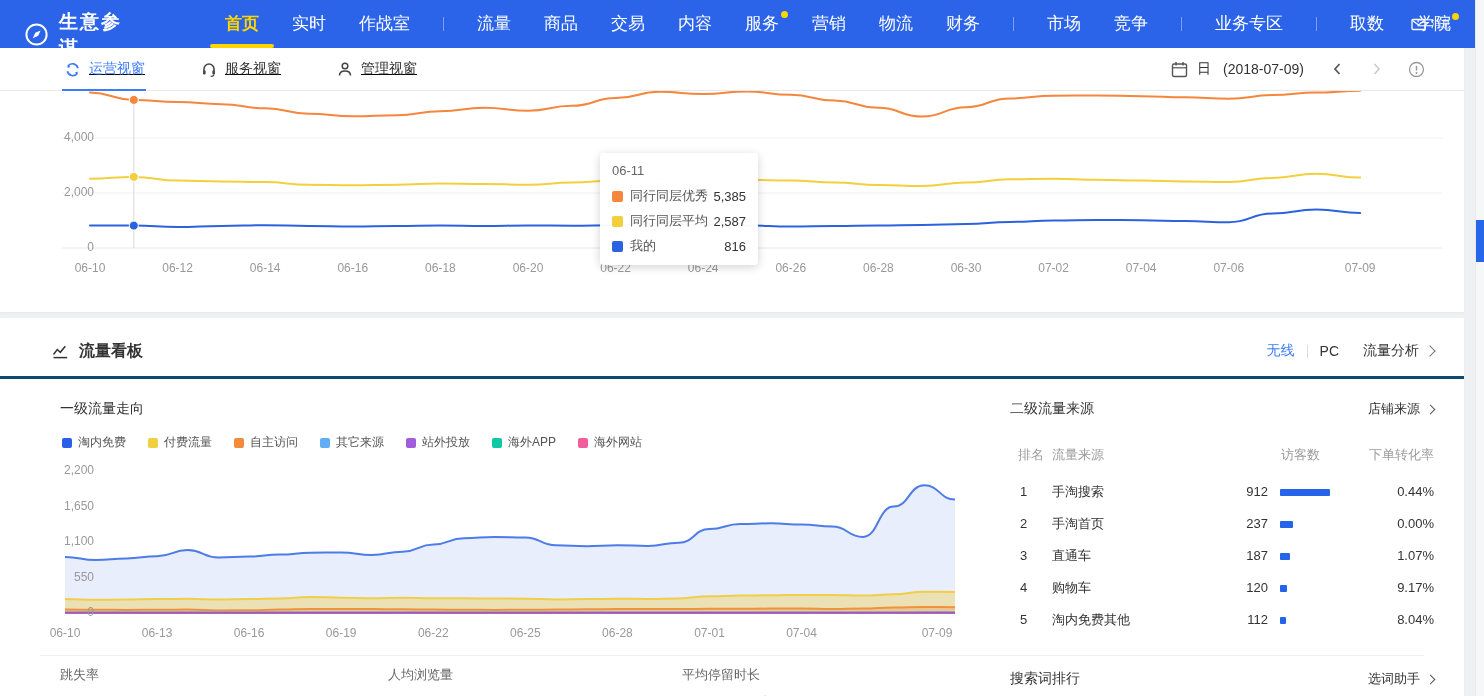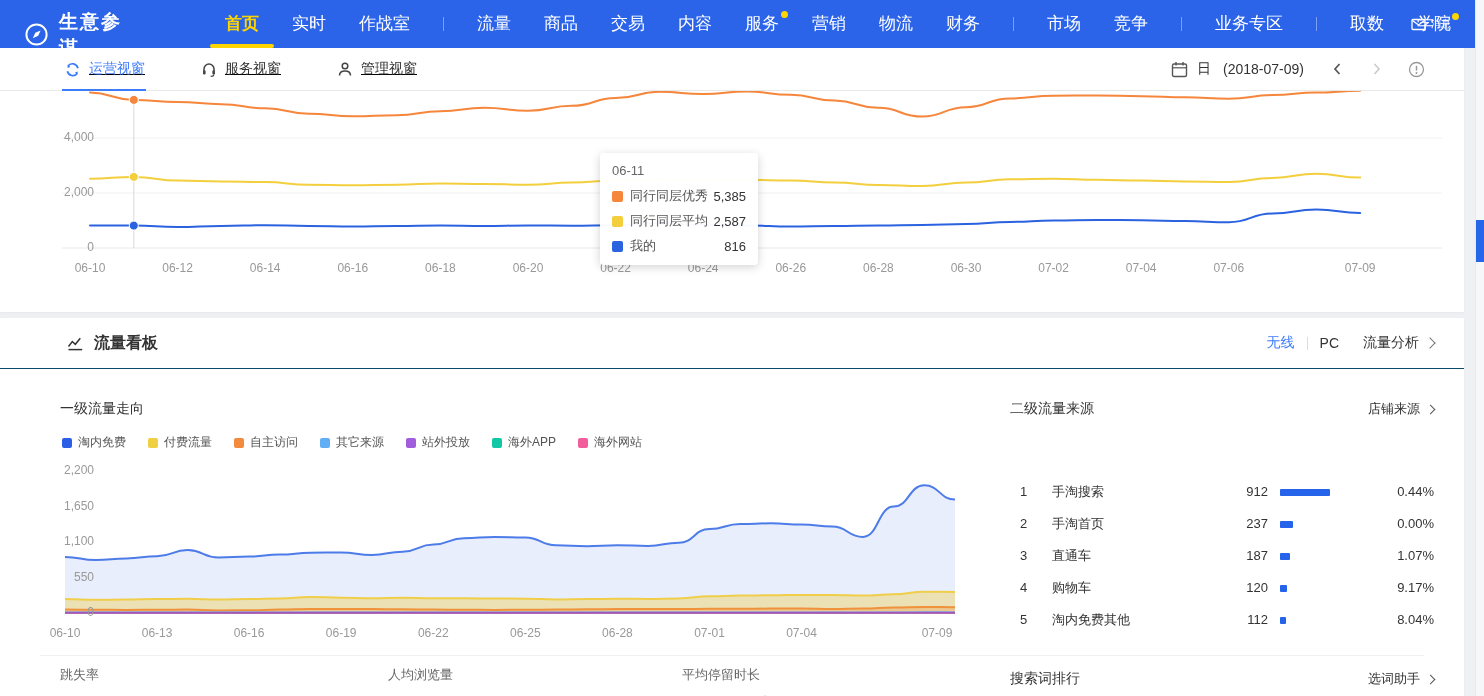--- a/index.html
+++ b/index.html
@@ -55,22 +55,22 @@
   #c1x .xlab{top:170px;}
   .tooltip{position:absolute;left:600px;top:62px;width:158px;background:rgba(255,255,255,.97);
            border-radius:4px;box-shadow:0 2px 10px rgba(0,0,0,.18);padding:10px 12px;
            box-sizing:border-box;z-index:5;}
   .tt-title{font-size:13px;color:#666;margin-bottom:9px;}
   .tt-row{display:flex;align-items:center;font-size:13px;color:#555;margin-top:7px;}
   .tt-sq{width:11px;height:11px;border-radius:2px;margin-right:7px;flex:none;}
   .tt-val{margin-left:auto;color:#333;}
 
   
-  .c2head{position:relative;height:50px;border-bottom:1px solid #0c4a6e;display:flex;
-          align-items:center;padding-left:67px;}
+  .c2head{position:relative;height:50px;border-bottom:3px solid #0c4a6e;display:flex;
+          align-items:center;padding-left:52px;margin-top:8px;}
   .c2title{font-size:16px;color:#333;font-weight:bold;margin-left:10px;}
   .c2head-right{position:absolute;right:30px;display:flex;align-items:center;font-size:14px;color:#333;}
   .lnk{cursor:pointer;}
   .lnk.active{color:#3c7bfa;}
   .vsep{width:1px;height:13px;background:#ddd;margin:0 12px;}
   .analysis{margin-left:24px;margin-right:7px;}
   .chev{display:inline-block;width:7px;height:7px;border-top:1.5px solid #777;
         border-right:1.5px solid #777;transform:rotate(45deg);}
   .left-title{position:absolute;left:60px;top:82px;font-size:14px;color:#333;}
   .legend{position:absolute;left:62px;top:116px;display:flex;align-items:center;}
@@ -358,20 +358,26 @@
       <div class="m-label">平均停留时长</div>
       <div class="m-value">17.48秒</div>
     </div>
 
     <div class="rpanel">
       <div class="rp-title">二级流量来源</div>
       <a class="rp-link">
         <span>店铺来源</span>
         <i class="chev"></i>
       </a>
+      <div class="thead">
+        <span class="th-rank">排名</span>
+        <span class="th-name">流量来源</span>
+        <span class="th-vis">访客数</span>
+        <span class="th-conv">下单转化率</span>
+      </div>
       <div id="t-rows">
           <div class="trow">
             <span class="tr-rank">1</span>
             <span class="tr-name">手淘搜索</span>
             <span class="tr-vis">912</span>
             <span class="tr-bar" style="width: 50px; background: rgb(37, 99, 235);"></span>
             <span class="tr-pct">0.44%</span>
           </div>
           <div class="trow">
             <span class="tr-rank">2</span>

